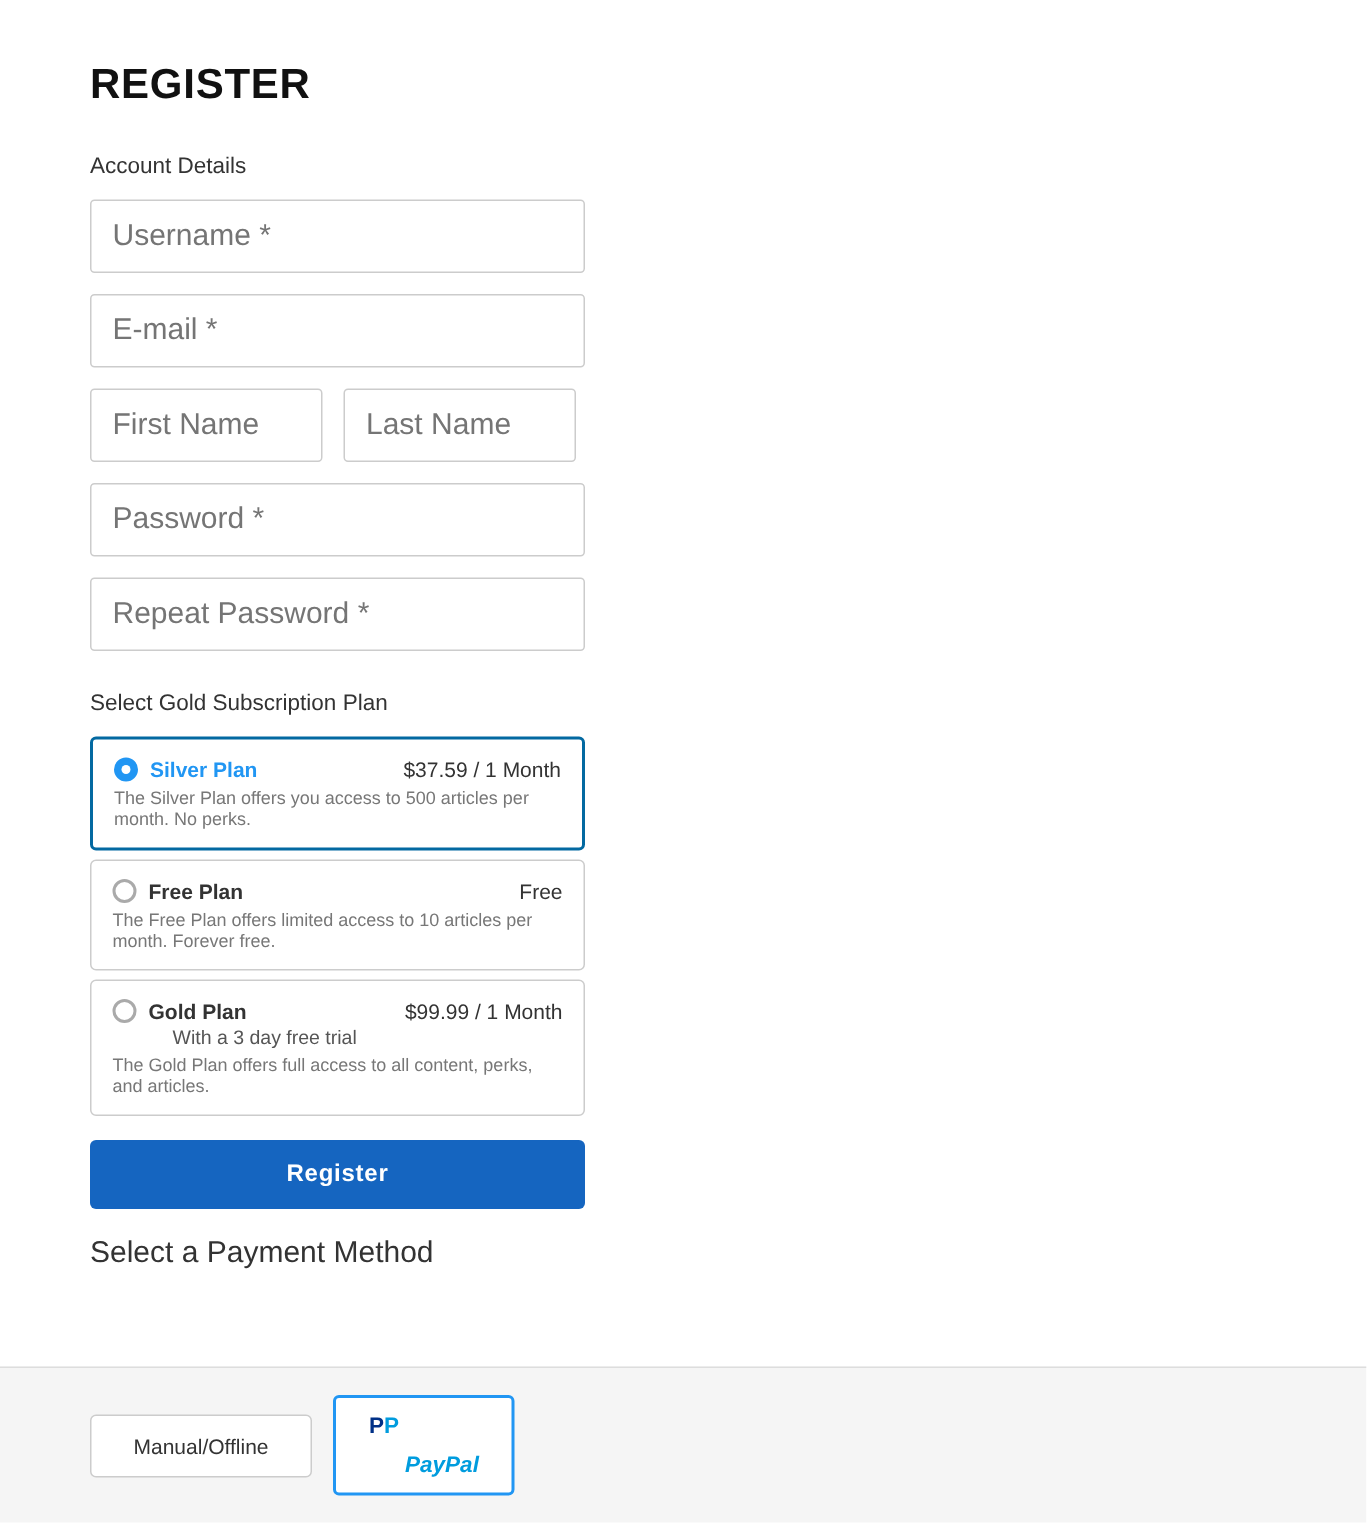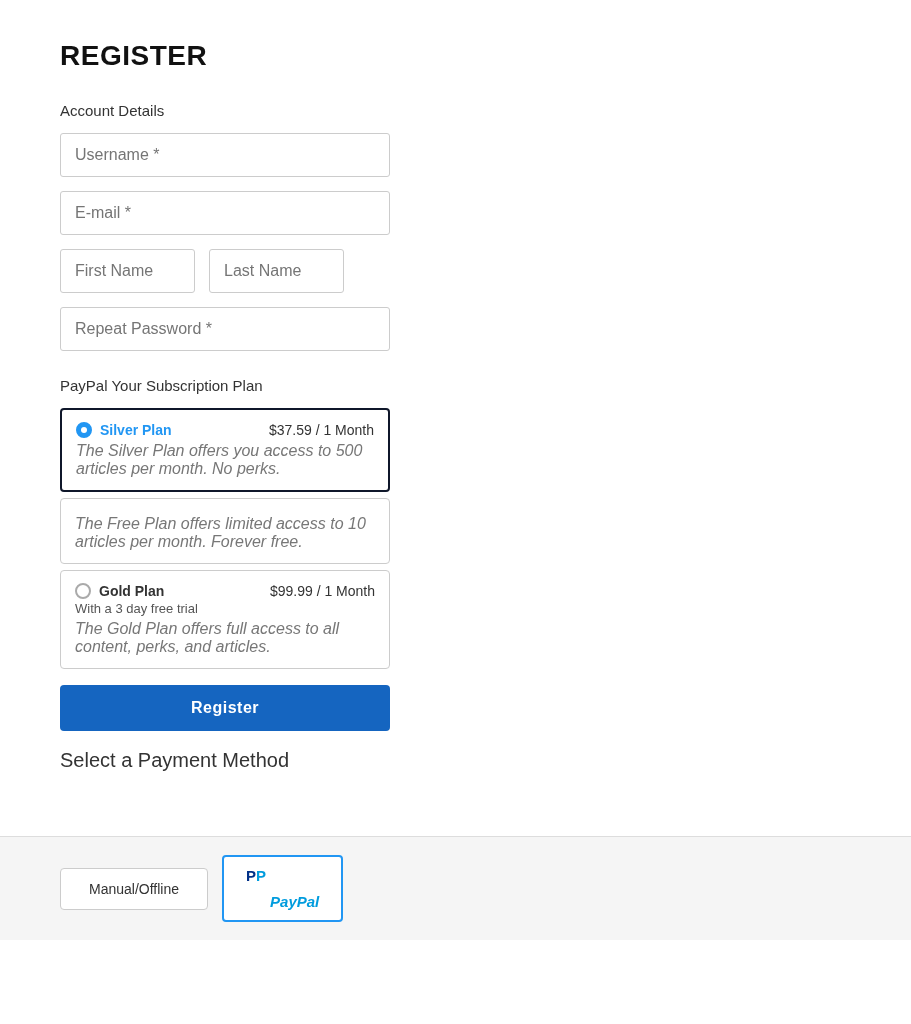--- a/index.html
+++ b/index.html
@@ -39,54 +39,54 @@
     .form-group {
       margin-bottom: 14px;
     }
 
     .form-input {
       width: 100%;
       max-width: 330px;
       padding: 12px 14px;
       border: 1px solid #ccc;
       border-radius: 3px;
-      font-size: 16px;
+      font-size: 20px;
       color: #aaa;
       outline: none;
       background: #fff;
     }
 
     .form-row {
       display: flex;
       gap: 14px;
       margin-bottom: 14px;
     }
 
     .form-row .form-input {
-      width: 135px;
+      width: 155px;
       max-width: 155px;
     }
 
     .subscription-section {
       margin-top: 26px;
     }
 
     .plan-card {
       width: 100%;
       max-width: 330px;
       border: 1px solid #ccc;
       border-radius: 4px;
       padding: 12px 14px;
       margin-bottom: 6px;
       cursor: pointer;
       background: #fff;
     }
 
     .plan-card.selected {
-      border: 2px solid #0f172a;
+      border: 2px solid #0369a1;
       background: #fff;
     }
 
     .plan-header {
       display: flex;
       align-items: center;
       justify-content: space-between;
     }
 
     .plan-name-row {
@@ -104,30 +104,30 @@
     .plan-name.free, .plan-name.gold {
       color: #333;
     }
 
     .plan-price {
       font-size: 14px;
       color: #333;
     }
 
     .plan-description {
-      font-size: 16px;
+      font-size: 12px;
       color: #777;
       margin-top: 4px;
-      font-style: italic;
     }
 
     .plan-subtitle {
       font-size: 13px;
       color: #555;
       margin-top: 2px;
+      margin-left: 40px;
     }
 
     .radio-circle {
       width: 16px;
       height: 16px;
       border-radius: 50%;
       border: 2px solid #2196f3;
       display: inline-flex;
       align-items: center;
       justify-content: center;
@@ -239,40 +239,50 @@
 
   <div class="form-group">
     <input class="form-input" type="email" placeholder="E-mail *" style="">
   </div>
 
   <div class="form-row">
     <input class="form-input" type="text" placeholder="First Name" style="">
     <input class="form-input" type="text" placeholder="Last Name" style="">
   </div>
 
+  <div class="form-group">
+    <input class="form-input" type="password" placeholder="Password *" style="">
+  </div>
 
   <div class="form-group">
     <input class="form-input" type="password" placeholder="Repeat Password *" style="">
   </div>
 
   <div class="subscription-section">
-    <div class="section-label">PayPal Your Subscription Plan</div>
+    <div class="section-label">Select Gold Subscription Plan</div>
 
     <div class="plan-card selected">
       <div class="plan-header">
         <div class="plan-name-row">
           <span class="radio-circle filled"></span>
           <span class="plan-name">Silver Plan</span>
         </div>
         <span class="plan-price">$37.59 / 1 Month</span>
       </div>
       <div class="plan-description">The Silver Plan offers you access to 500 articles per month. No perks.</div>
     </div>
 
     <div class="plan-card">
+      <div class="plan-header">
+        <div class="plan-name-row">
+          <span class="radio-circle empty"></span>
+          <span class="plan-name free">Free Plan</span>
+        </div>
+        <span class="plan-price">Free</span>
+      </div>
       <div class="plan-description">The Free Plan offers limited access to 10 articles per month. Forever free.</div>
     </div>
 
     <div class="plan-card">
       <div class="plan-header">
         <div class="plan-name-row">
           <span class="radio-circle empty"></span>
           <span class="plan-name gold">Gold Plan</span>
         </div>
         <span class="plan-price">$99.99 / 1 Month</span>

